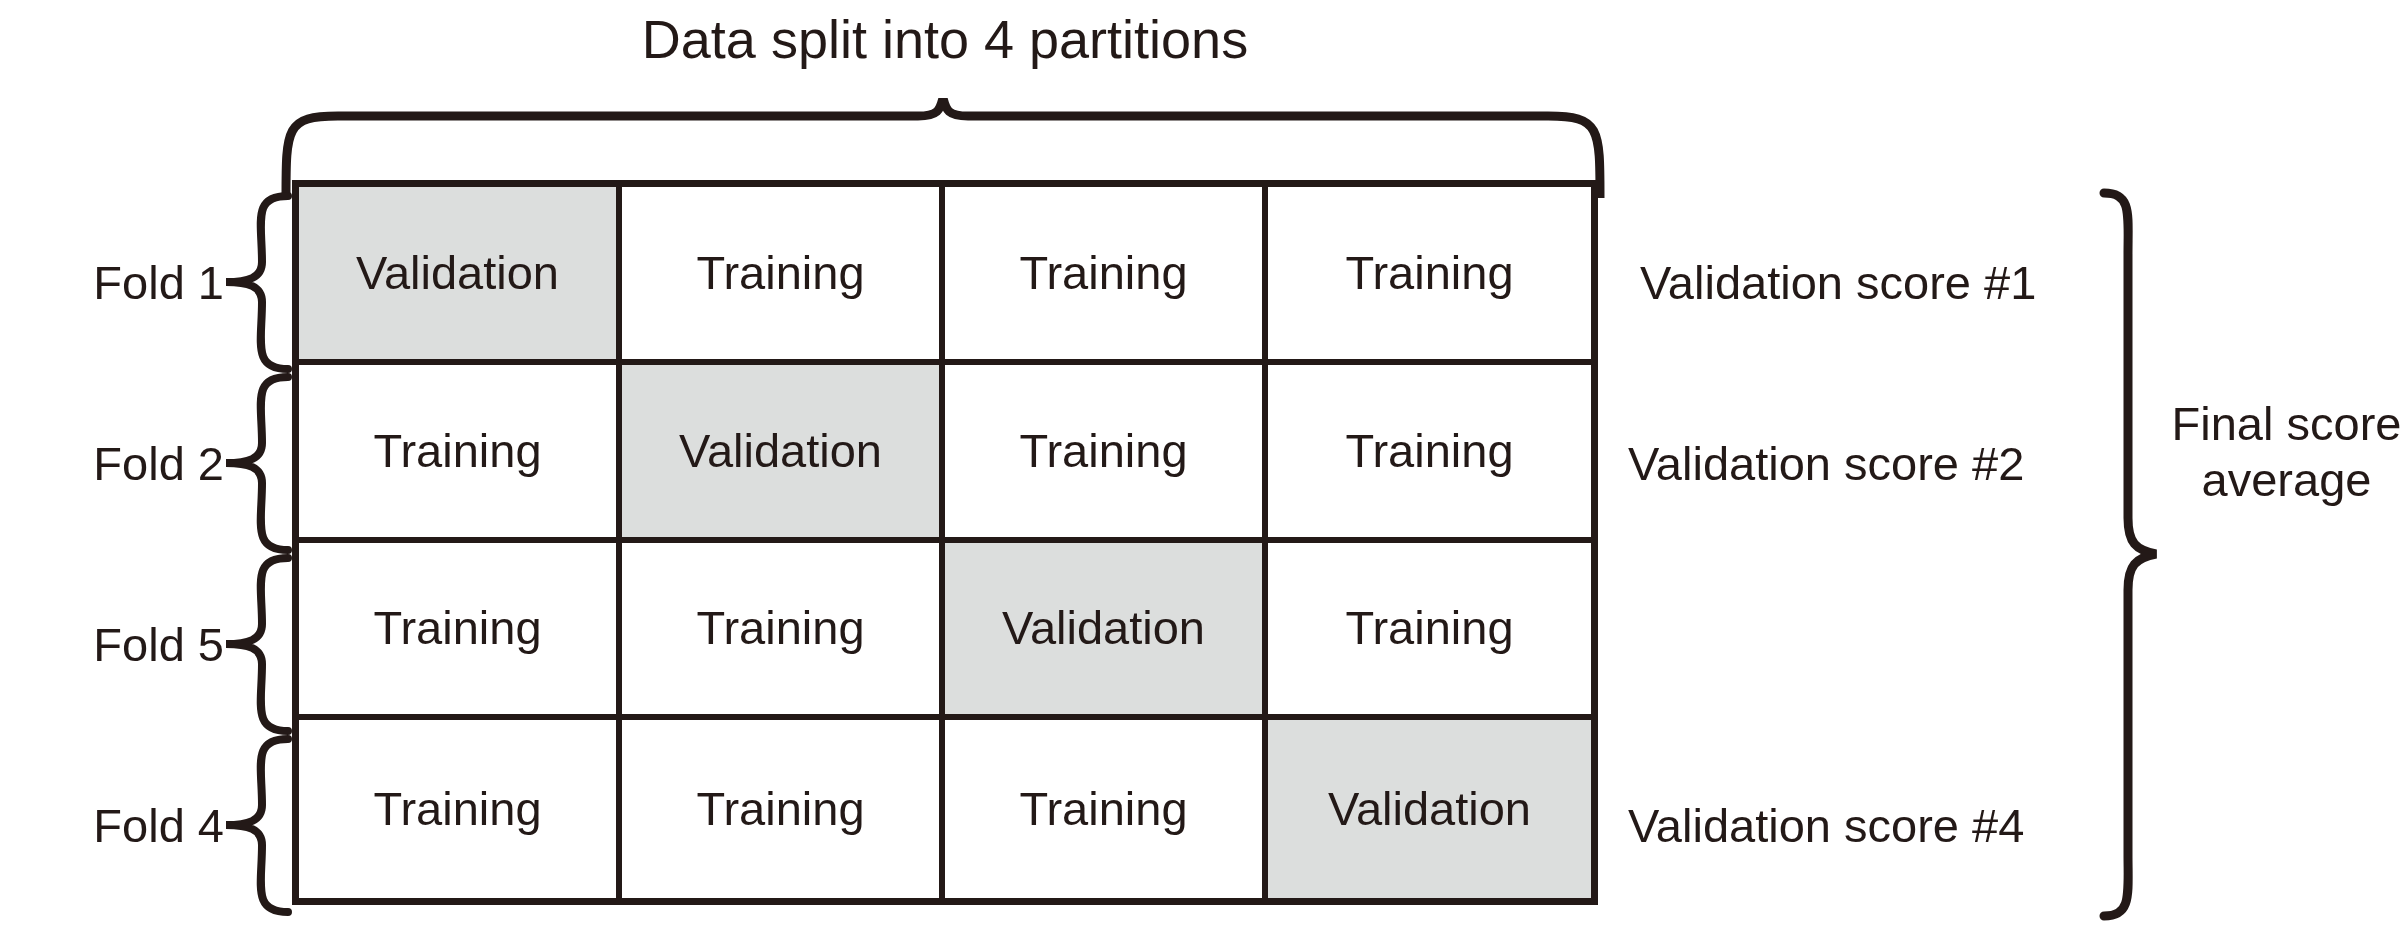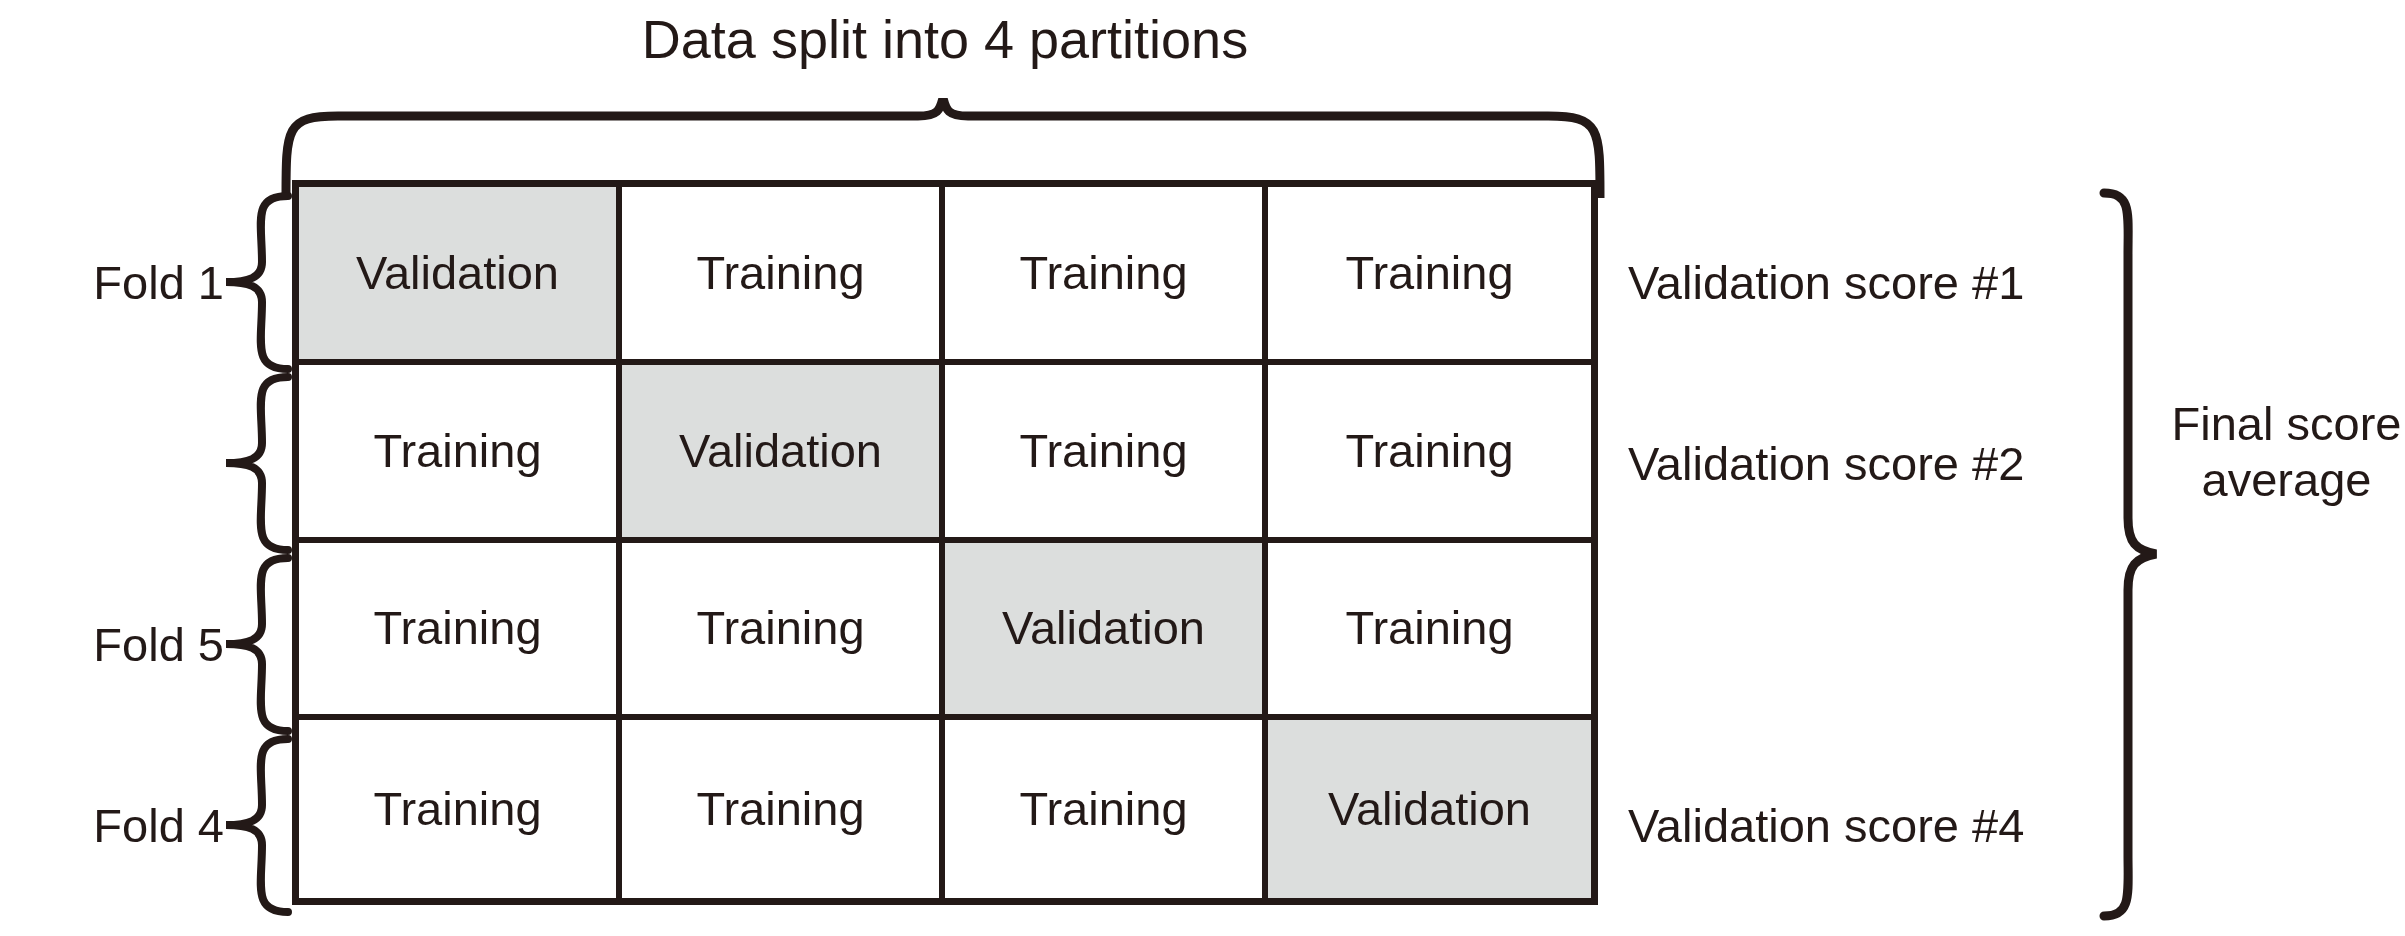--- a/index.html
+++ b/index.html
@@ -132,20 +132,21 @@
     </svg>
   </div>
 
   <div class="fold-label" style="top: 257px;">Fold 1</div>
   <div class="fold-brace" style="top: 192px;">
     <svg width="72" height="181" viewBox="0 0 72 181" xmlns="http://www.w3.org/2000/svg">
       <path d="M 66,4 C 30,4 40,30 40,70 C 40,86 26,90 4,90 C 26,90 40,94 40,110 C 40,150 30,177 66,177" fill="none" stroke="#231917" stroke-width="8" stroke-linecap="round"></path>
     </svg>
   </div>
 
+  <div class="fold-label" style="top: 438px;">Fold 2</div>
   <div class="fold-brace" style="top: 373px;">
     <svg width="72" height="181" viewBox="0 0 72 181" xmlns="http://www.w3.org/2000/svg">
       <path d="M 66,4 C 30,4 40,30 40,70 C 40,86 26,90 4,90 C 26,90 40,94 40,110 C 40,150 30,177 66,177" fill="none" stroke="#231917" stroke-width="8" stroke-linecap="round"></path>
     </svg>
   </div>
 
   <div class="fold-label" style="top: 619px;">Fold 5</div>
   <div class="fold-brace" style="top: 554px;">
     <svg width="72" height="181" viewBox="0 0 72 181" xmlns="http://www.w3.org/2000/svg">
       <path d="M 66,4 C 30,4 40,30 40,70 C 40,86 26,90 4,90 C 26,90 40,94 40,110 C 40,150 30,177 66,177" fill="none" stroke="#231917" stroke-width="8" stroke-linecap="round"></path>
@@ -174,21 +175,21 @@
     <div class="cell">Training</div>
     <div class="cell validation">Validation</div>
     <div class="cell col-last">Training</div>
 
     <div class="cell row-last">Training</div>
     <div class="cell row-last">Training</div>
     <div class="cell row-last">Training</div>
     <div class="cell row-last col-last validation">Validation</div>
   </div>
 
-  <div class="score-label" style="top: 257px;">Validation score #1</div>
+  <div class="score-label" style="top: 257px; margin-left: 12px;">Validation score #1</div>
   <div class="score-label" style="top: 438px;">Validation score #2</div>
   <div class="score-label" style="top: 800px;">Validation score #4</div>
 
   <div id="right-brace">
     <svg width="62" height="733" viewBox="0 0 62 733" xmlns="http://www.w3.org/2000/svg">
       <path d="M 6,5 C 34,5 30,26 30,66 L 30,330 C 30,355 38,362 58,366 C 38,370 30,377 30,402 L 30,666 C 30,706 34,728 6,728" fill="none" stroke="#231917" stroke-width="9" stroke-linecap="round"></path>
     </svg>
   </div>
 
   <div id="final-score">

